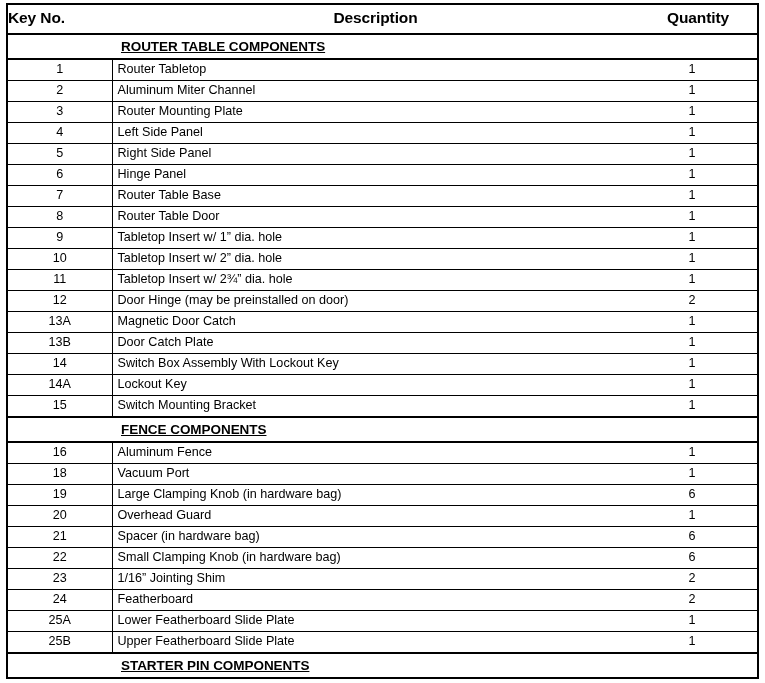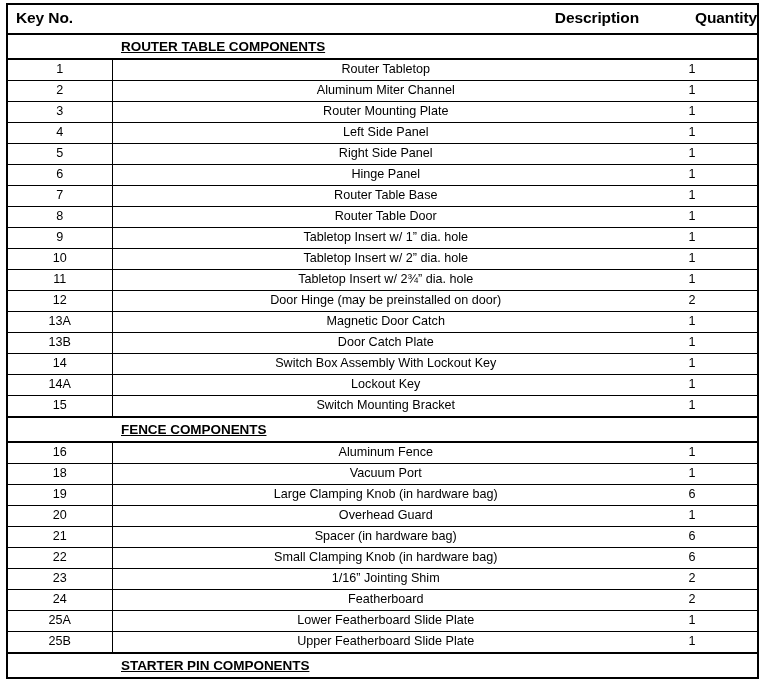--- a/index.html
+++ b/index.html
@@ -31,28 +31,28 @@
 
   table.parts-table col.c-key   { width: 105px; }
   table.parts-table col.c-desc  { width: 527px; }
   table.parts-table col.c-qty   { width: 119px; }
 
   
   tr.head-row th {
     border-bottom: 2.5px solid #000;
     font-size: 15.5px;
     font-weight: bold;
-    padding: 2px 0 4px 8px;
+    padding: 2px 0 4px 0;
     height: 22px;
     vertical-align: middle;
     letter-spacing: -0.1px;
   }
   th.h-key  { text-align: left;   padding-left: 8px; }
-  th.h-desc { text-align: right;   padding-left: 8px; }
-  th.h-qty  { text-align: right; padding-right: 12px; }
+  th.h-desc { text-align: center;   padding-left: 8px; }
+  th.h-qty  { text-align: center; padding-right: 12px; }
 
   
   tr.section-row td {
     border-top: 2.5px solid #000;
     border-bottom: 2.5px solid #000;
     font-size: 13.5px;
     font-weight: bold;
     height: 20px;
     padding: 1px 0 2px 0;
     letter-spacing: -0.05px;
@@ -66,22 +66,22 @@
     height: 19px;
     padding: 0 0 1px 0;
     vertical-align: middle;
     line-height: 1.15;
   }
   tr.data-row td.d-key {
     text-align: center;
     border-right: 1px solid #000;
   }
   tr.data-row td.d-desc {
-    text-align: center;
-    padding-left: 20px;
+    text-align: left;
+    padding-left: 5px;
   }
   tr.data-row td.d-qty {
     text-align: center;
     padding-right: 12px;
   }
   tr.data-row.first-after-section td {
     border-top: none;
   }
 </style>
 </head>

